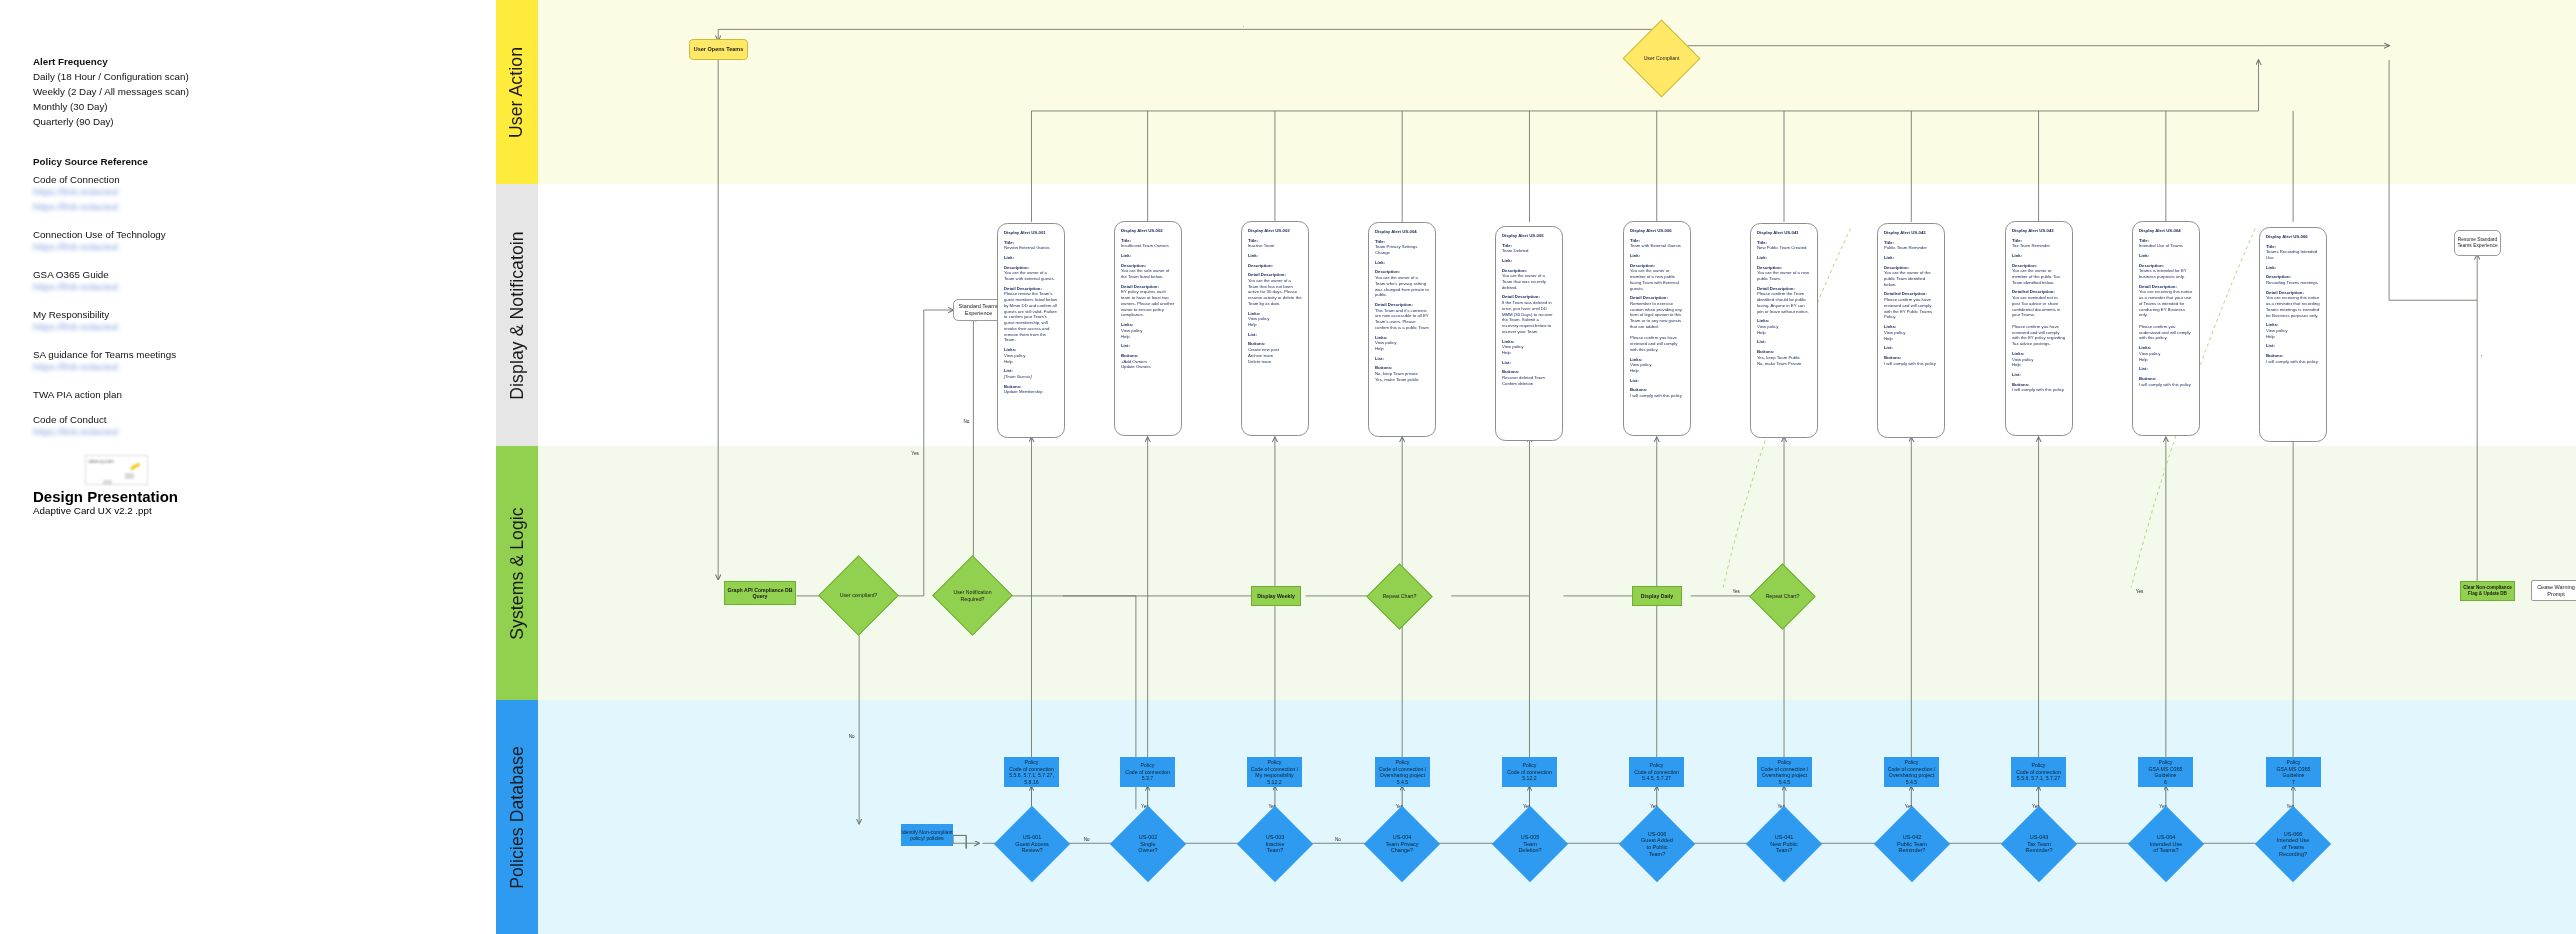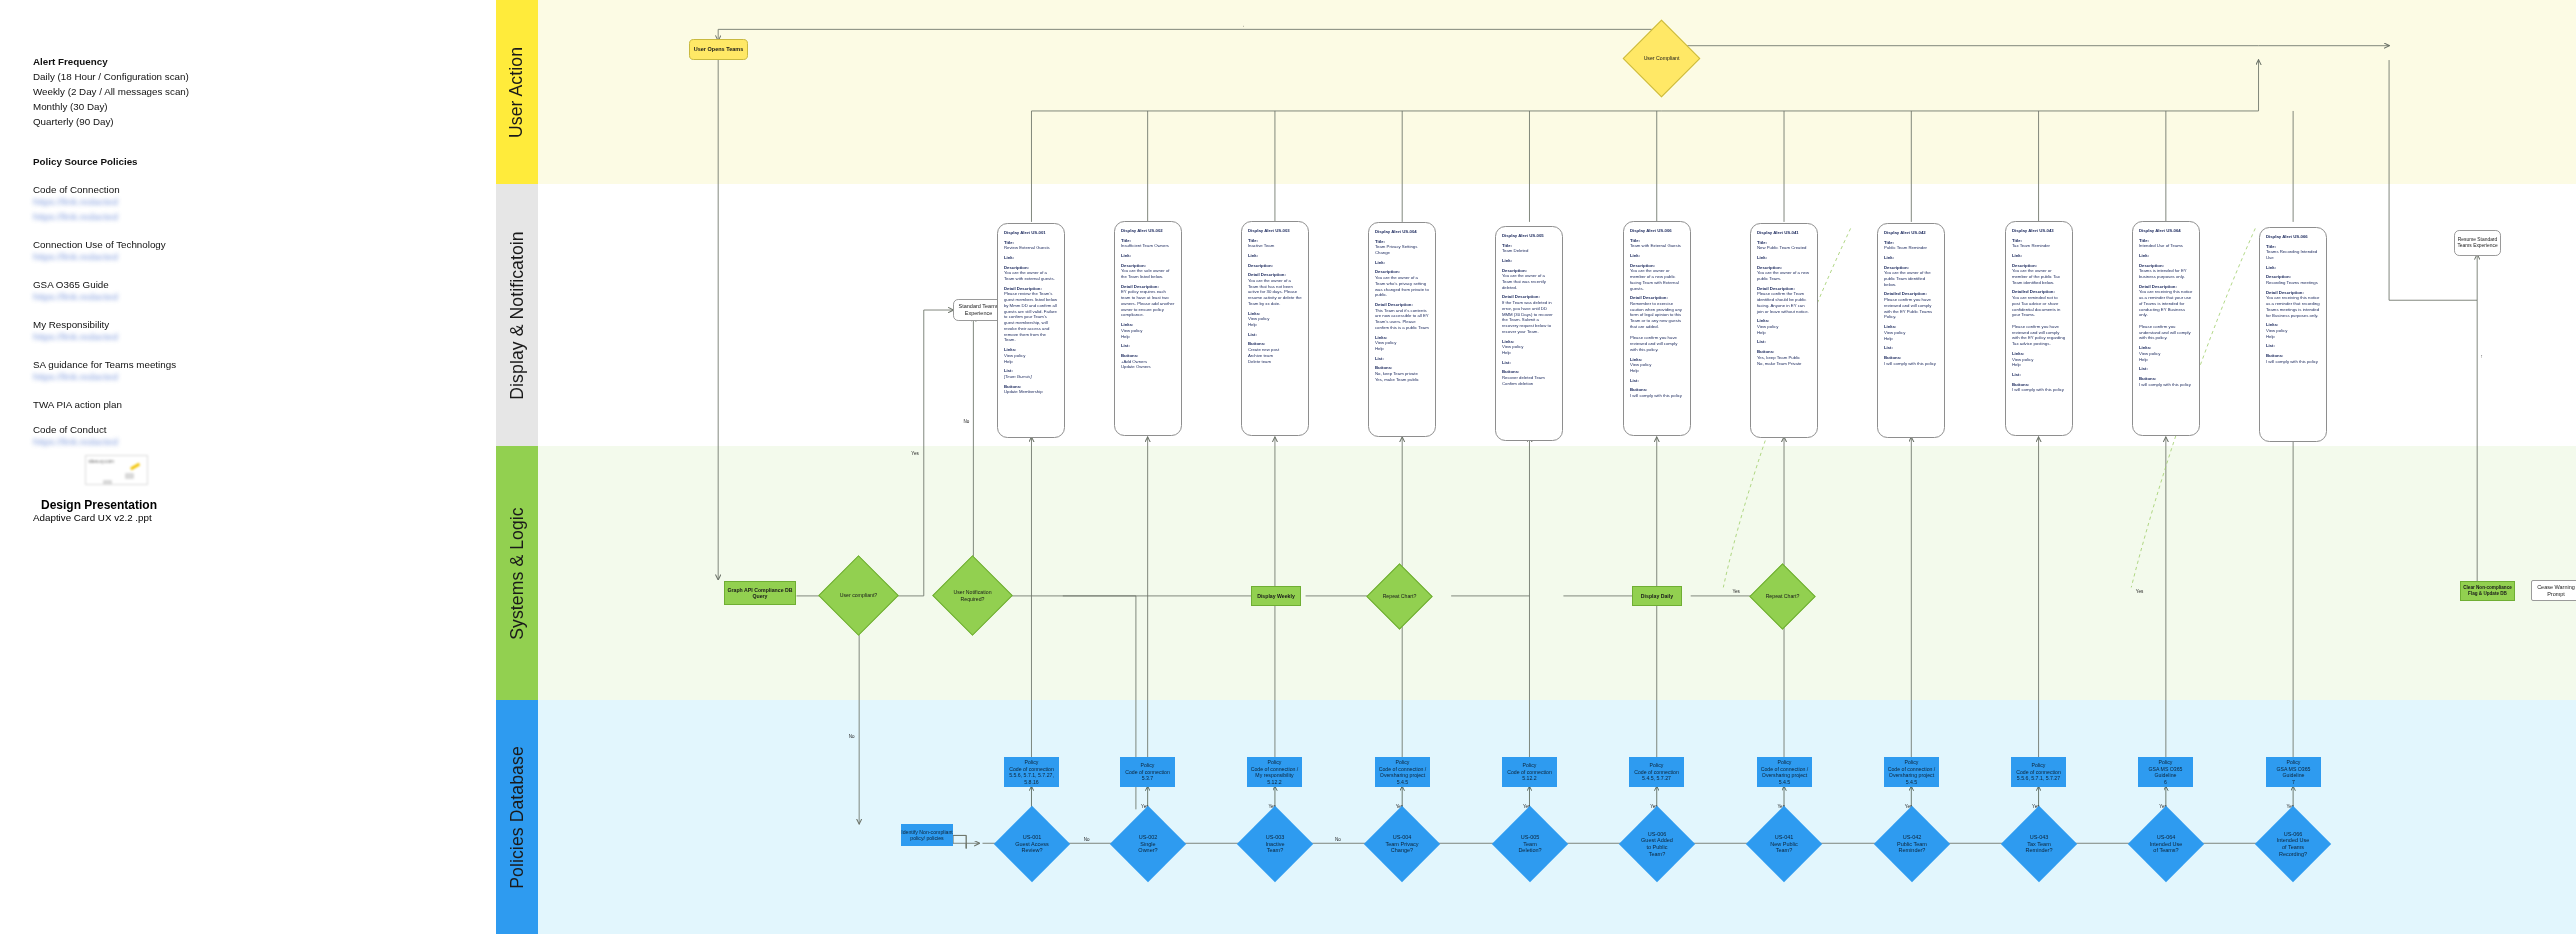--- a/index.html
+++ b/index.html
@@ -14,21 +14,21 @@
   #doc-subtitle { font-size:20px; font-weight:bold; color:#111; margin-top:38px; letter-spacing:-0.2px; }
   .sec { margin-top:26px; }
   .sec-head { font-size:9.8px; font-weight:bold; color:#111; margin-bottom:3.3px; }
   .sec-line { font-size:9.8px; color:#111; line-height:1.52; }
   .ref-label { font-size:9.8px; color:#111; margin-top:14.4px; }
   .ref-link { font-size:9.8px; color:#5b7fd4; line-height:1.5; filter: blur(2.1px); opacity:.78; word-break:break-all; }
   .ref-link.short { width:196px; }
   .ref-link.mid { width:137px; }
   .ref-link.long { width:392px; }
   .ref-link.xlong { width:366px; }
-  #design-head { margin-top:48px; font-size:12px; font-weight:bold;margin-left:8px; }
+  #design-head { margin-top:48px; font-size:15px; font-weight:bold; }
   #design-line { font-size:9.8px; }
   .badge-thumb { position:absolute; left:85px; top:455px; width:63px; height:30px; background:#fff; border:0.7px solid #dcdcdc;
                  font-size:4.6px; color:#666; padding:2.6px; filter:blur(0.9px); }
   .badge-thumb .pencil { position:absolute; right:6.5px; top:9.1px; width:10.4px; height:2.6px; background:#f2c300; transform:rotate(-30deg); }
   .badge-thumb .dot { position:absolute; left:17px; top:23.5px; width:9.1px; height:5.9px; background:#d9d9d9; border-radius:1.3px;}
   .badge-thumb .dot2 { position:absolute; left:39px; top:17px; width:8.5px; height:5.9px; background:#d9d9d9; border-radius:1.3px;}
 
   
   #canvas { position:absolute; left:496px; top:0; width:2080px; height:934px; }
   .lane { position:absolute; left:0; width:2080px; }
@@ -93,23 +93,23 @@
 
     <div class="sec">
       <div class="sec-head">Alert Frequency</div>
       <div class="sec-line">Daily (18 Hour / Configuration scan)</div>
       <div class="sec-line">Weekly (2 Day / All messages scan)</div>
       <div class="sec-line">Monthly (30 Day)</div>
       <div class="sec-line">Quarterly (90 Day)</div>
     </div>
 
     <div class="sec">
-      <div class="sec-head">Policy Source Policies</div>
-
-      <div class="ref-label" style="margin-top:17px">Code of Connection</div>
+      <div class="sec-head">Policy Source Reference</div>
+
+      <div class="ref-label" style="margin-top:7px">Code of Connection</div>
       <div class="ref-link long">https://link.redacted</div>
       <div class="ref-link xlong">https://link.redacted</div>
 
       <div class="ref-label">Connection Use of Technology</div>
       <div class="ref-link short">https://link.redacted</div>
 
       <div class="ref-label">GSA O365 Guide</div>
       <div class="ref-link mid">https://link.redacted</div>
 
       <div class="ref-label">My Responsibility</div>

